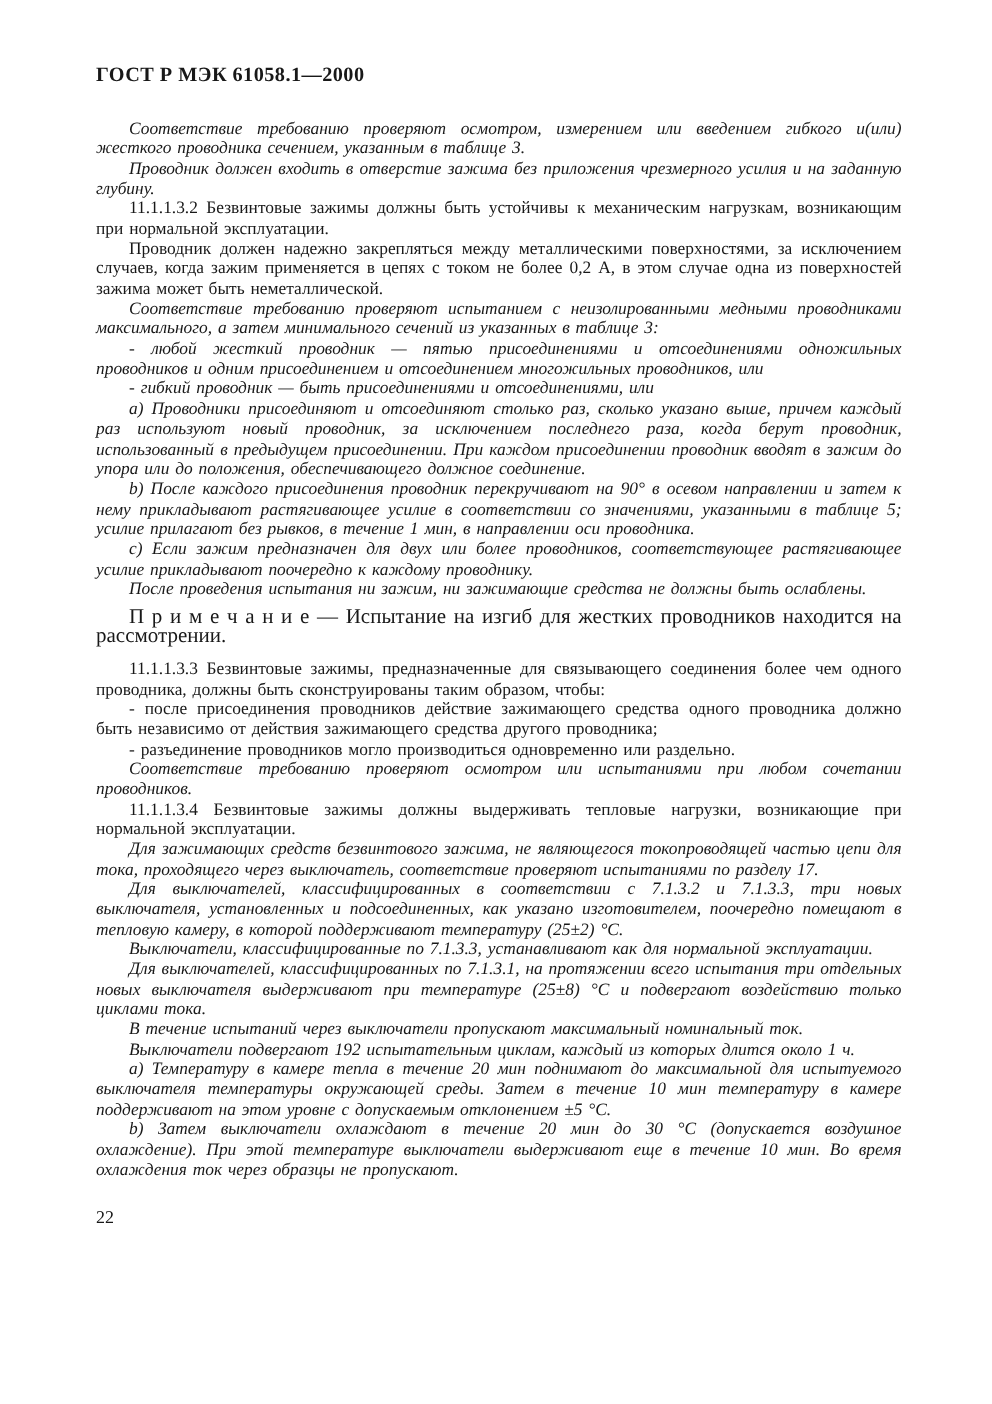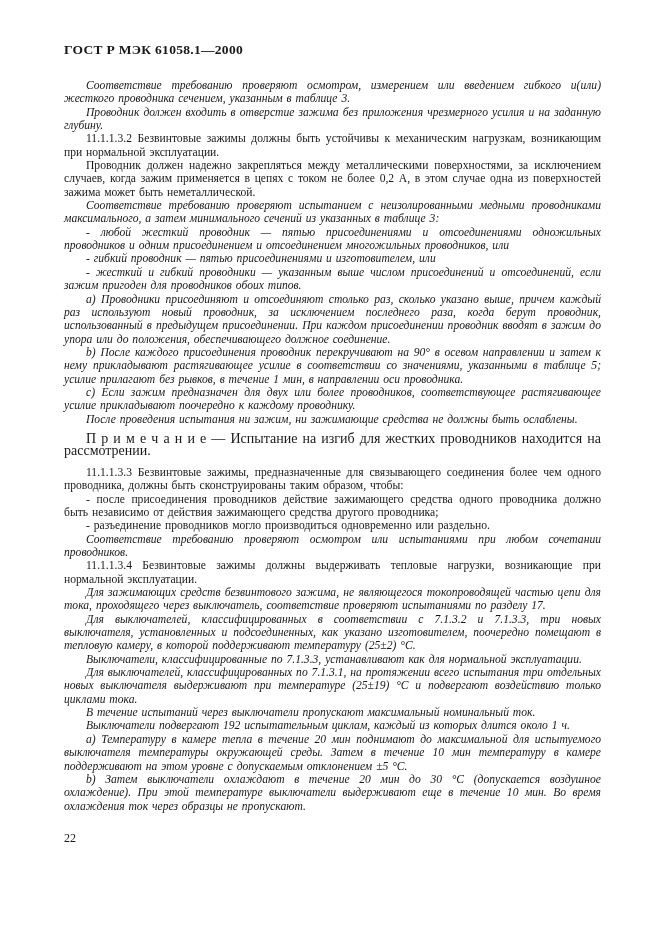--- a/index.html
+++ b/index.html
@@ -52,36 +52,35 @@
 <div class="page">
   <div class="content">
     <div class="doc-header">ГОСТ Р МЭК 61058.1—2000</div>
     <div class="body-text">
       <p class="it">Соответствие требованию проверяют осмотром, измерением или введением гибкого и(или) жесткого проводника сечением, указанным в таблице 3.</p>
       <p class="it">Проводник должен входить в отверстие зажима без приложения чрезмерного усилия и на заданную глубину.</p>
       <p class="rm">11.1.1.3.2 Безвинтовые зажимы должны быть устойчивы к механическим нагрузкам, возникающим при нормальной эксплуатации.</p>
       <p class="rm">Проводник должен надежно закрепляться между металлическими поверхностями, за исключением случаев, когда зажим применяется в цепях с током не более 0,2 А, в этом случае одна из поверхностей зажима может быть неметаллической.</p>
       <p class="it">Соответствие требованию проверяют испытанием с неизолированными медными проводниками максимального, а затем минимального сечений из указанных в таблице 3:</p>
       <p class="it">- любой жесткий проводник — пятью присоединениями и отсоединениями одножильных проводников и одним присоединением и отсоединением многожильных проводников, или</p>
-      <p class="it">- гибкий проводник — пятью присоединениями и изготовителем, или</p>
-      <p class="it">- жесткий и гибкий проводники — указанным выше числом присоединений и отсоединений, если зажим пригоден для проводников обоих типов.</p>
+      <p class="it">- гибкий проводник — быть присоединениями и отсоединениями, или</p>
       <p class="it">а) Проводники присоединяют и отсоединяют столько раз, сколько указано выше, причем каждый раз используют новый проводник, за исключением последнего раза, когда берут проводник, использованный в предыдущем присоединении. При каждом присоединении проводник вводят в зажим до упора или до положения, обеспечивающего должное соединение.</p>
       <p class="it">b) После каждого присоединения проводник перекручивают на 90° в осевом направлении и затем к нему прикладывают растягивающее усилие в соответствии со значениями, указанными в таблице 5; усилие прилагают без рывков, в течение 1 мин, в направлении оси проводника.</p>
       <p class="it">c) Если зажим предназначен для двух или более проводников, соответствующее растягивающее усилие прикладывают поочередно к каждому проводнику.</p>
       <p class="it">После проведения испытания ни зажим, ни зажимающие средства не должны быть ослаблены.</p>
       <p class="note">П р и м е ч а н и е — Испытание на изгиб для жестких проводников находится на рассмотрении.</p>
       <p class="rm">11.1.1.3.3 Безвинтовые зажимы, предназначенные для связывающего соединения более чем одного проводника, должны быть сконструированы таким образом, чтобы:</p>
       <p class="rm">- после присоединения проводников действие зажимающего средства одного проводника должно быть независимо от действия зажимающего средства другого проводника;</p>
       <p class="rm">- разъединение проводников могло производиться одновременно или раздельно.</p>
       <p class="it">Соответствие требованию проверяют осмотром или испытаниями при любом сочетании проводников.</p>
       <p class="rm">11.1.1.3.4 Безвинтовые зажимы должны выдерживать тепловые нагрузки, возникающие при нормальной эксплуатации.</p>
       <p class="it">Для зажимающих средств безвинтового зажима, не являющегося токопроводящей частью цепи для тока, проходящего через выключатель, соответствие проверяют испытаниями по разделу 17.</p>
       <p class="it">Для выключателей, классифицированных в соответствии с 7.1.3.2 и 7.1.3.3, три новых выключателя, установленных и подсоединенных, как указано изготовителем, поочередно помещают в тепловую камеру, в которой поддерживают температуру (25±2) °С.</p>
       <p class="it">Выключатели, классифицированные по 7.1.3.3, устанавливают как для нормальной эксплуатации.</p>
-      <p class="it">Для выключателей, классифицированных по 7.1.3.1, на протяжении всего испытания три отдельных новых выключателя выдерживают при температуре (25±19) °С и подвергают воздействию только циклами тока.</p>
+      <p class="it">Для выключателей, классифицированных по 7.1.3.1, на протяжении всего испытания три отдельных новых выключателя выдерживают при температуре (25±8) °С и подвергают воздействию только циклами тока.</p>
       <p class="it">В течение испытаний через выключатели пропускают максимальный номинальный ток.</p>
       <p class="it">Выключатели подвергают 192 испытательным циклам, каждый из которых длится около 1 ч.</p>
       <p class="it">а) Температуру в камере тепла в течение 20 мин поднимают до максимальной для испытуемого выключателя температуры окружающей среды. Затем в течение 10 мин температуру в камере поддерживают на этом уровне с допускаемым отклонением ±5 °С.</p>
       <p class="it">b) Затем выключатели охлаждают в течение 20 мин до 30 °С (допускается воздушное охлаждение). При этой температуре выключатели выдерживают еще в течение 10 мин. Во время охлаждения ток через образцы не пропускают.</p>
     </div>
     <div class="page-number">22</div>
   </div>
 </div>
 
 </body></html>

